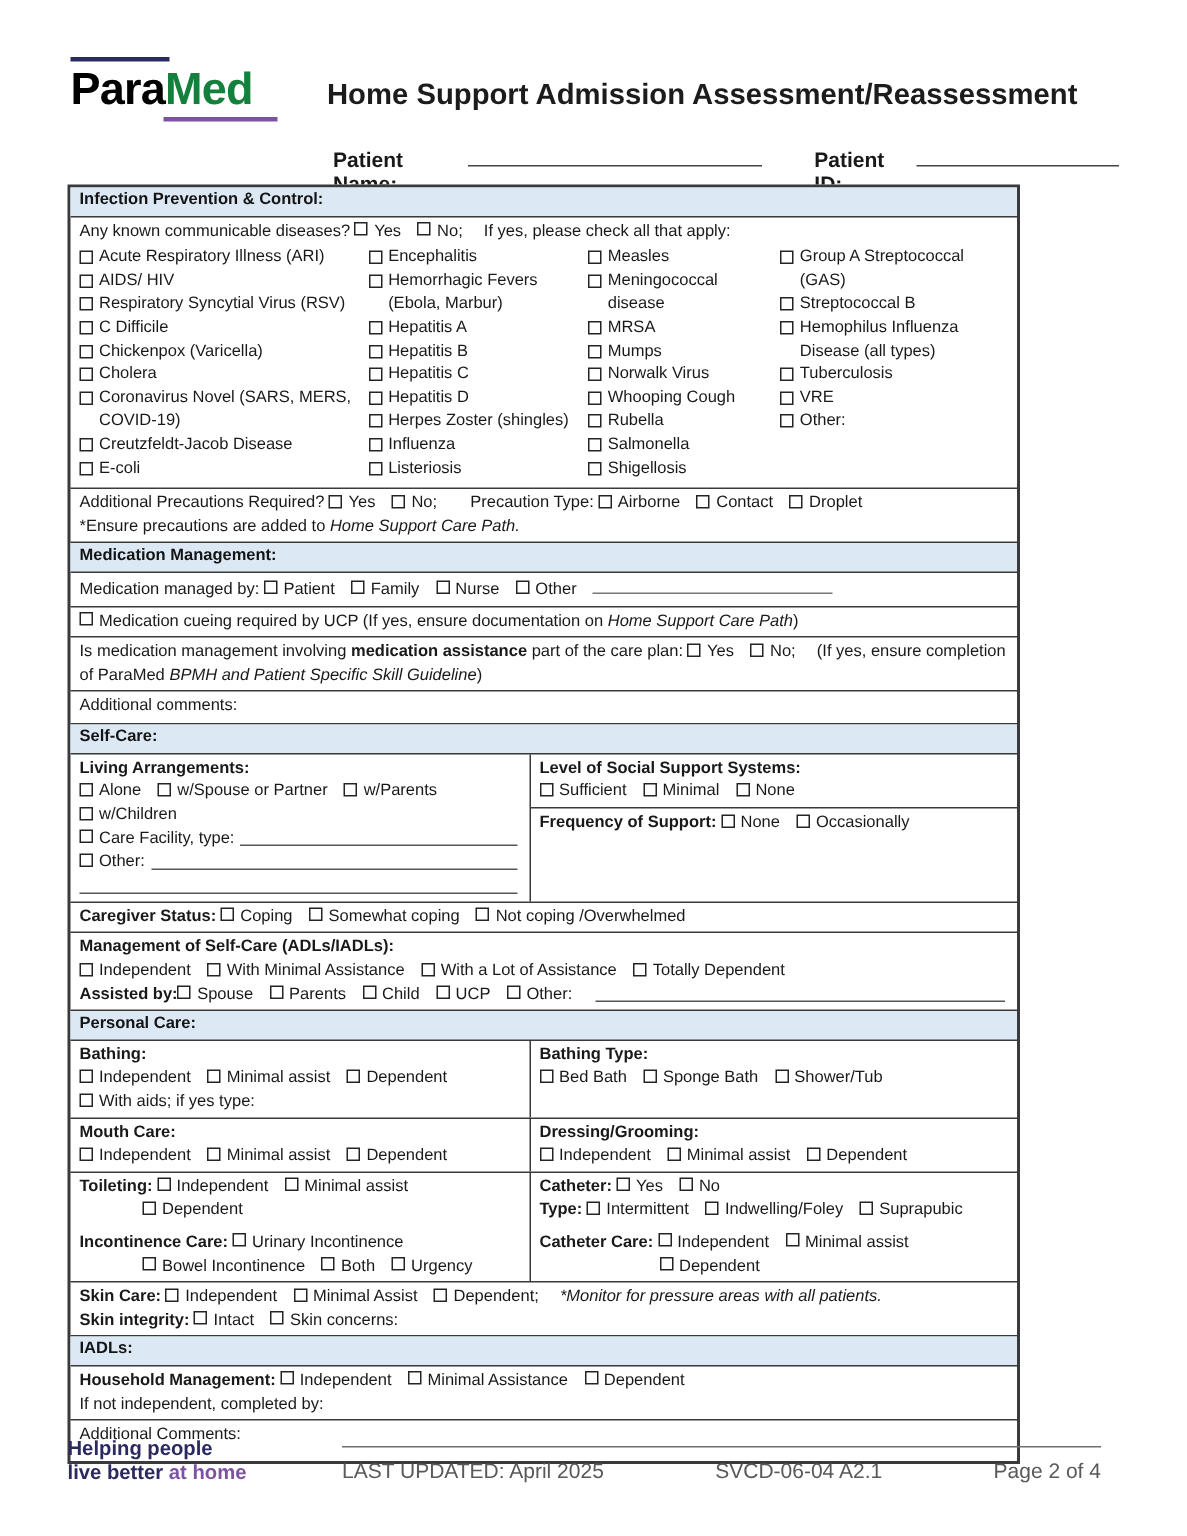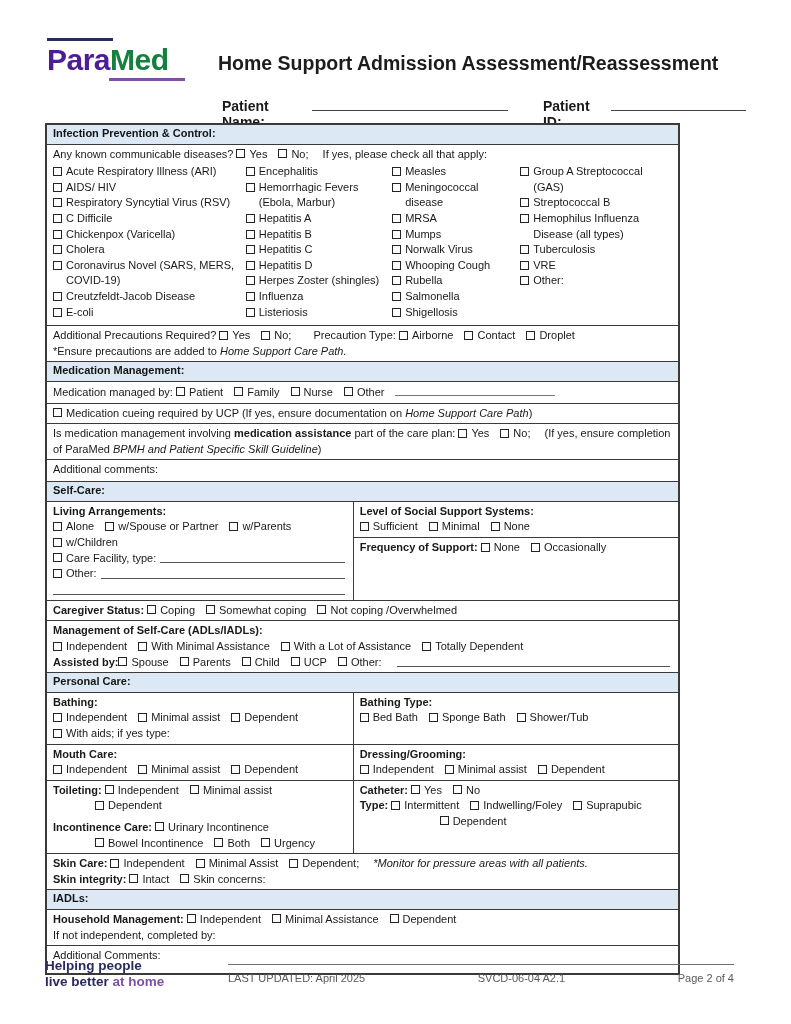--- a/index.html
+++ b/index.html
@@ -9,21 +9,21 @@
     font-family:"Liberation Sans", sans-serif; color:#191919;
     overflow:hidden;
   }
   .b { font-weight:bold; }
   .i { font-style:italic; }
 
   
   .logo { position:absolute; left:47px; top:38px; width:150px; }
   .logo-line-top { height:3px; width:66px; background:#2b2a5e; margin-bottom:3px; }
   .logo-text { font-size:30px; font-weight:bold; letter-spacing:-0.5px; line-height:32px; }
-  .logo-para { color:#4c1d95; }
+  .logo-para { color:#000000; }
   .logo-med  { color:#15803d; }
   .logo-line-bottom { height:3px; width:76px; background:#7d52a3; margin-left:62px; margin-top:2px; }
 
   .title { position:absolute; left:218px; top:52px; width:530px;
            font-size:19.5px; font-weight:bold; color:#1c1c1c; }
 
   .patient-line { position:absolute; left:222px; top:98px; width:524px;
                   font-size:14px; font-weight:bold; display:flex; align-items:flex-start; }
   .blank { display:inline-block; border-bottom:1.2px solid #444; height:13px; }
   .pn-blank { width:215px; margin-left:5px; }
@@ -65,21 +65,21 @@
   .indent2 { margin-left:80px; }
   .minh22 { min-height:22px; }
   .minh26 { min-height:27px; }
 
   
   .footer-tagline { position:absolute; left:45px; top:958px; font-size:13.5px;
                     font-weight:bold; line-height:16px; color:#2b2a5e; }
   .footer-purple { color:#7d52a3; }
   .footer-center { position:absolute; left:228px; top:964px; width:506px;
                    border-top:1px solid #6f6f6f; padding-top:7px; }
-  .footer-meta { display:flex; justify-content:space-between; font-size:11px; color:#595959; }
+  .footer-meta { display:flex; justify-content:space-between; font-size:14px; color:#595959; }
 </style>
 </head>
 <body>
 
 <div class="logo">
   <div class="logo-line-top"></div>
   <div class="logo-text"><span class="logo-para">Para</span><span class="logo-med">Med</span></div>
   <div class="logo-line-bottom"></div>
 </div>
 
@@ -365,20 +365,24 @@
     </div>
     <div class="col-r col-r-pad">
       <div>
         <span class="b">Catheter: </span>
         <span><span class="opt"><span class="cb"></span><span>Yes</span></span><span class="opt"><span class="cb"></span><span>No</span></span></span>
       </div>
       <div>
         <span class="b">Type: </span>
         <span><span class="opt"><span class="cb"></span><span>Intermittent</span></span><span class="opt"><span class="cb"></span><span>Indwelling/Foley</span></span><span class="opt"><span class="cb"></span><span>Suprapubic</span></span></span>
       </div>
+      <div style="margin-top:6px;">
+        <span class="b">Catheter Care: </span>
+        <span><span class="opt"><span class="cb"></span><span>Independent</span></span><span class="opt"><span class="cb"></span><span>Minimal assist</span></span></span>
+      </div>
       <div class="indent2"><span class="opt"><span class="cb"></span><span>Dependent</span></span></div>
     </div>
   </div>
 
   <div class="row">
     <div>
       <span class="b">Skin Care: </span>
       <span><span class="opt"><span class="cb"></span><span>Independent</span></span><span class="opt"><span class="cb"></span><span>Minimal Assist</span></span><span class="opt"><span class="cb"></span><span>Dependent;</span></span></span>
       <span class="i">*Monitor for pressure areas with all patients.</span>
     </div>

